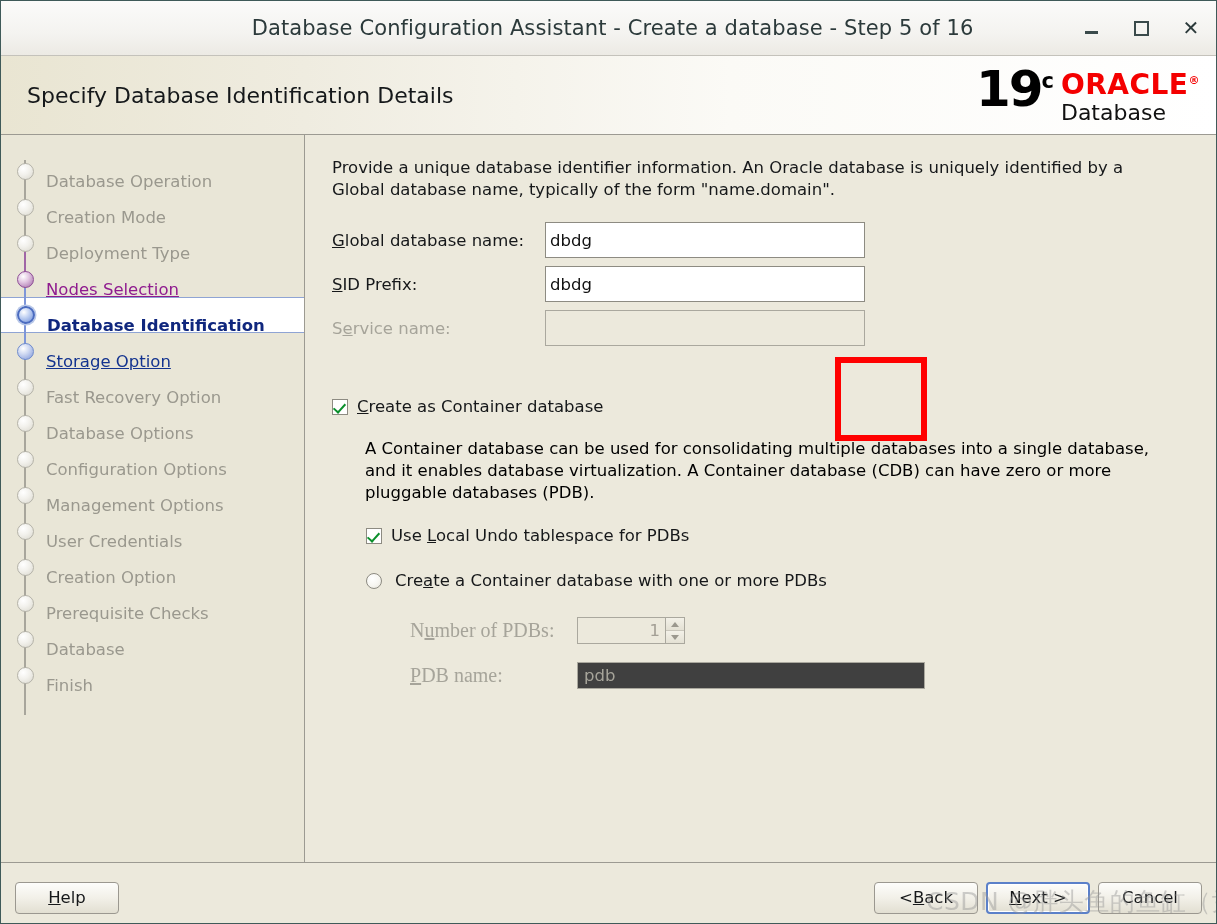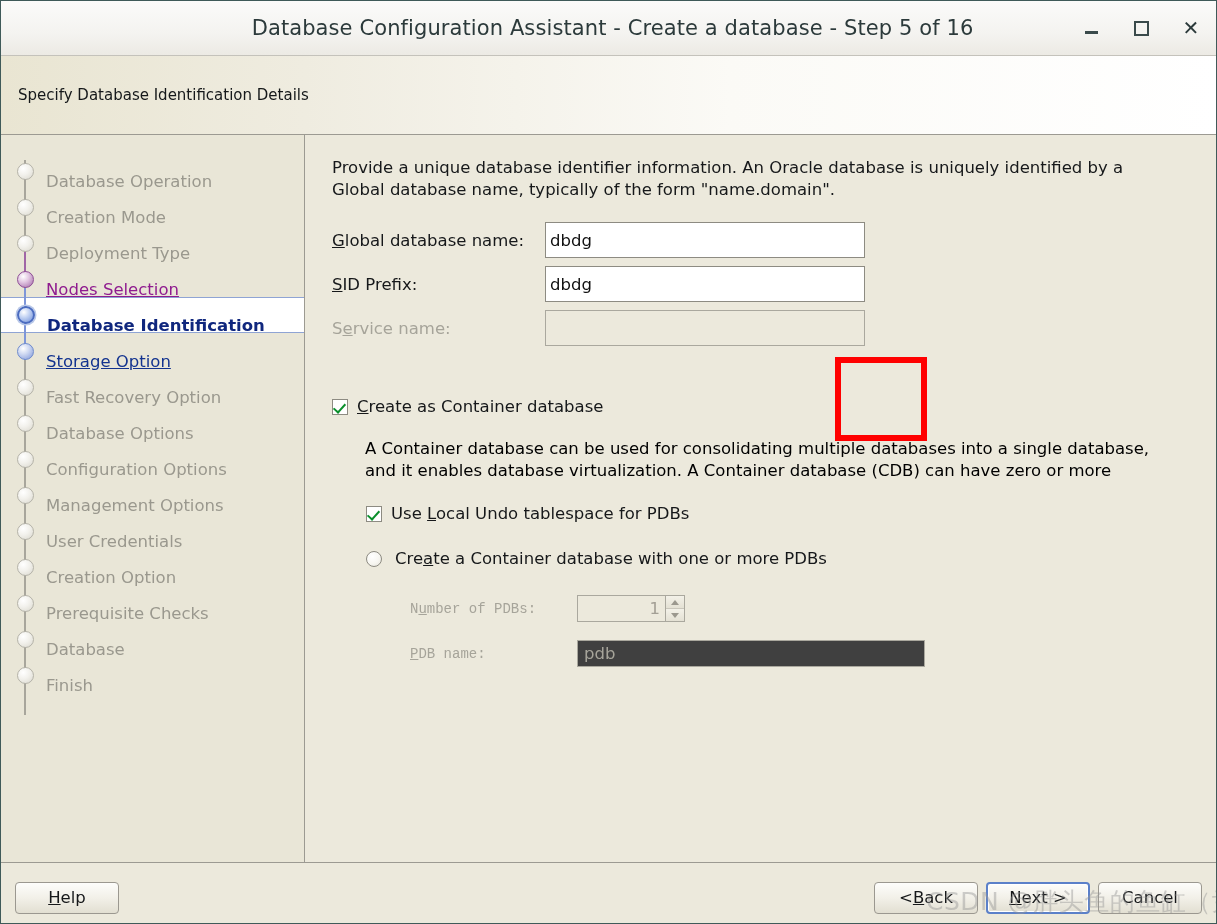--- a/index.html
+++ b/index.html
@@ -74,22 +74,22 @@
   
   .header {
     position: relative;
     height: 78px;
     background: linear-gradient(to right, #e9e5d2 0%, #efece0 25%, #fbfaf6 60%, #ffffff 100%);
     border-bottom: 1px solid #9c9a92;
     display: flex;
     align-items: center;
   }
   .header-title {
-    margin-left: 17px;
-    font-size: 15px;
+    margin-left: 26px;
+    font-size: 22px;
     color: #15181a;
     font-family: "DejaVu Sans", sans-serif;
   }
   .logo {
     position: absolute;
     right: 16px;
     top: 8px;
     display: flex;
     align-items: flex-start;
   }
@@ -358,23 +358,23 @@
 
   
   .pdb-rows { margin-left: 44px; margin-top: 26px; }
   .pdbrow {
     display: flex;
     align-items: center;
     margin-bottom: 18px;
   }
   .pdb-label {
     width: 167px;
-    font-size: 14px;
+    font-size: 20px;
     color: #a6a49a;
-    font-family: Liberation Mono, monospace;
+    font-family: Liberation Serif, serif;
   }
   .spinner {
     display: flex;
     align-items: stretch;
     height: 27px;
   }
   .spinner-text {
     width: 88px;
     box-sizing: border-box;
     border: 1px solid #aaa89e;
@@ -497,20 +497,27 @@
         <div class="ico-max"></div>
       </div>
       <div class="win-btn">
         <div class="ico-close">✕</div>
       </div>
     </div>
   </div>
 
   <div class="header">
     <div class="header-title">Specify Database Identification Details</div>
+    <div class="logo">
+      <div class="logo-19"><span>19</span><span class="logo-c">c</span></div>
+      <div class="logo-right">
+        <div class="logo-oracle"><span>ORACLE</span><sup>®</sup></div>
+        <div class="logo-db">Database</div>
+      </div>
+    </div>
   </div>
 
   <div class="body-split">
 
     <div class="sidebar">
       <div class="connector conn-grey" style="top:25px;height:92px;"></div>
       <div class="connector conn-purple" style="top:117px;height:36px;"></div>
       <div class="connector conn-blue" style="top:153px;height:72px;"></div>
       <div class="connector conn-grey" style="top:225px;height:355px;"></div>
 
@@ -602,20 +609,21 @@
 
       <div class="cdb-section">
         <div class="checkrow">
           <div class="cb checked"></div>
           <div class="cb-label"><u class="mn">C</u>reate as Container database</div>
         </div>
 
         <div class="desc">
           <div>A Container database can be used for consolidating multiple databases into a single database,</div>
           <div>and it enables database virtualization. A Container database (CDB) can have zero or more</div>
+          <div>pluggable databases (PDB).</div>
         </div>
 
         <div class="sub-block">
           <div class="checkrow">
             <div class="cb checked"></div>
             <div class="cb-label">Use <u class="mn">L</u>ocal Undo tablespace for PDBs</div>
           </div>
 
 
           <div class="radiorow" style="margin-top:25px">

